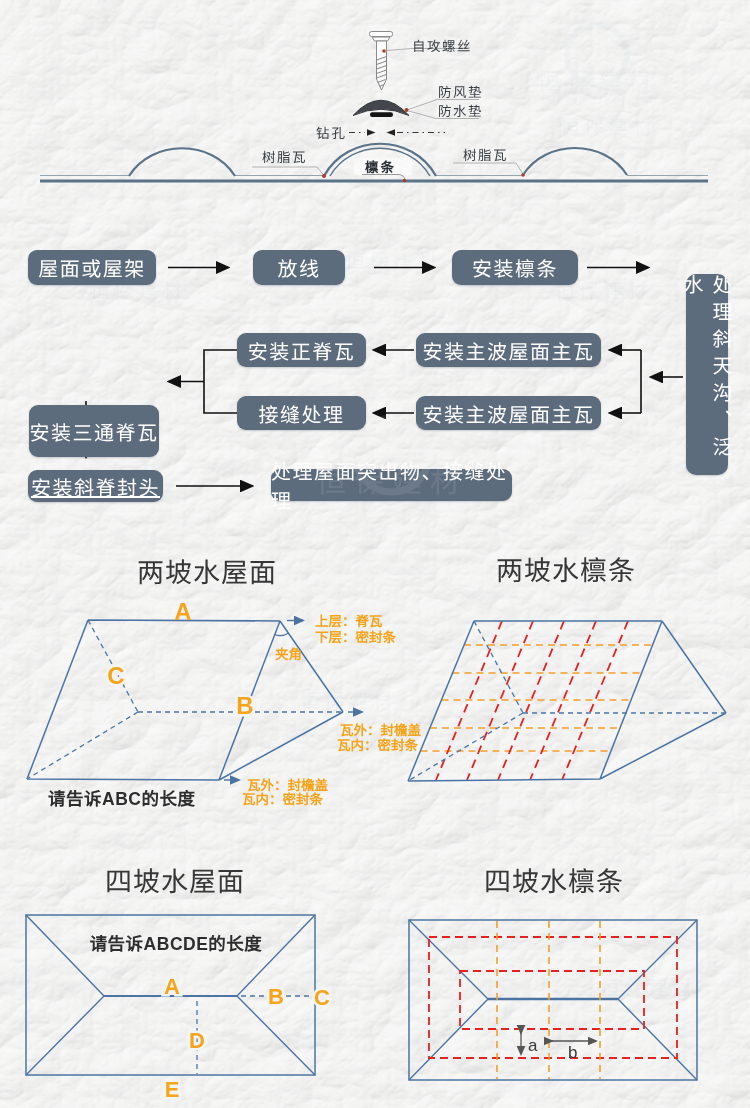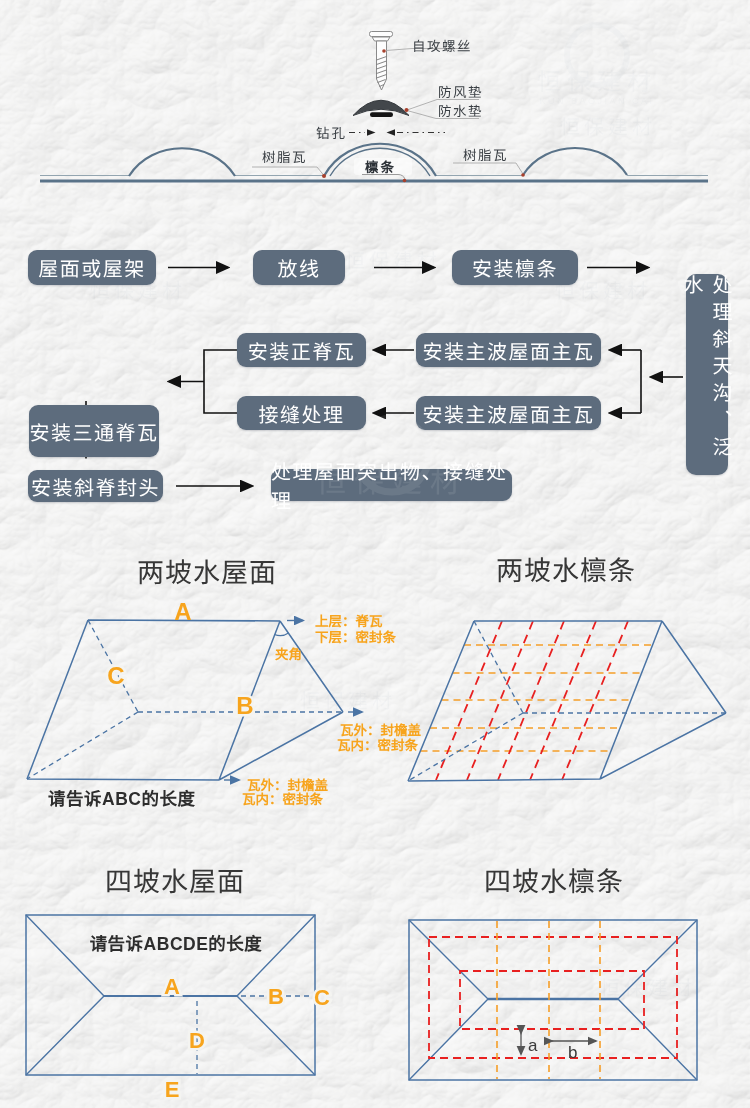--- a/index.html
+++ b/index.html
@@ -230,21 +230,21 @@
 
   <div class="fc-node" style="left:28px;top:250px;width:128px;height:35px;">屋面或屋架</div>
   <div class="fc-node" style="left:253px;top:250px;width:92px;height:35px;">放线</div>
   <div class="fc-node" style="left:452px;top:250px;width:126px;height:35px;">安装檩条</div>
   <div class="fc-node fc-vert" style="left:686px;top:274px;width:42px;height:201px;">处理斜天沟、泛水</div>
   <div class="fc-node" style="left:237px;top:333px;width:129px;height:34px;">安装正脊瓦</div>
   <div class="fc-node" style="left:416px;top:333px;width:185px;height:34px;">安装主波屋面主瓦</div>
   <div class="fc-node" style="left:29px;top:365px;width:130px;height:52px;margin-top:40px;">安装三通脊瓦</div>
   <div class="fc-node" style="left:237px;top:396px;width:129px;height:34px;">接缝处理</div>
   <div class="fc-node" style="left:416px;top:396px;width:185px;height:34px;">安装主波屋面主瓦</div>
-  <div class="fc-node" style="left:28px;top:470px;width:135px;height:32px;">安装斜脊封头</div>
+  <div class="fc-node" style="left:28px;top:470px;width:135px;height:32px;text-decoration:underline;">安装斜脊封头</div>
   <div class="fc-node" style="left:271px;top:469px;width:241px;height:32px;">处理屋面突出物、接缝处理</div>
 
   <svg id="watermarks" width="750" height="1108" viewBox="0 0 750 1108">
     <g opacity="0.085">
       <circle cx="392" cy="455" r="37" fill="none" stroke="#ffffff" stroke-width="7"></circle>
       <text x="392" y="492" font-size="30" fill="#ffffff" text-anchor="middle" letter-spacing="8">恒保建材</text>
       <text x="392" y="510" font-size="11" fill="#dfe6ee" text-anchor="middle" letter-spacing="3">KUN BAOJIAN CAI</text>
     </g>
     <g opacity="0.045">
       <circle cx="597" cy="55" r="30" fill="none" stroke="#8fa0b5" stroke-width="6"></circle>

